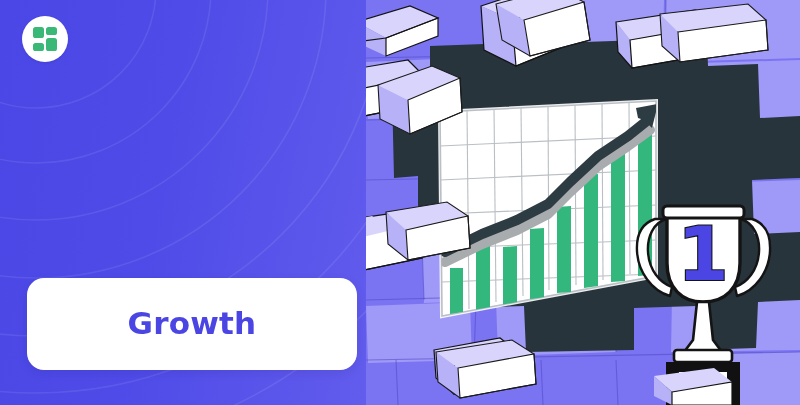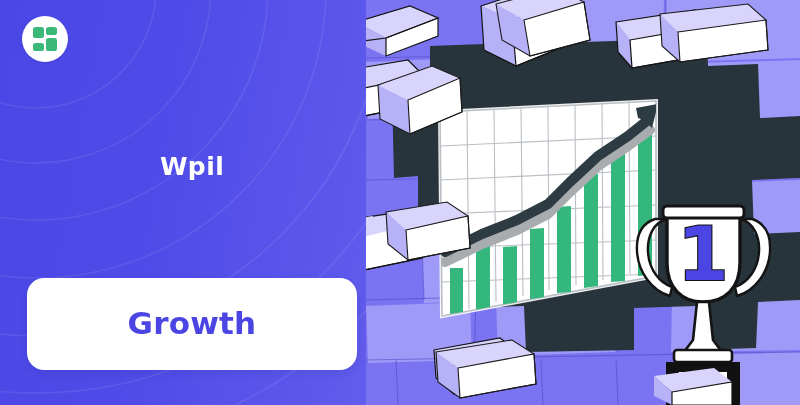--- a/index.html
+++ b/index.html
@@ -116,21 +116,20 @@
 
   <div class="brand-logo">
     <div class="tiles">
       <span class="tile tl"></span>
       <span class="tile tr"></span>
       <span class="tile bl"></span>
       <span class="tile br"></span>
     </div>
   </div>
 
-  <div class="site-name">Wpil</div>
 
   <div class="title-card">
     <div class="title-line">Growth</div>
   </div>
 
   <div class="illustration">
     <svg viewBox="0 0 434 405" width="434" height="405">
 
       <rect x="0" y="0" width="434" height="405" fill="#7b74f2"></rect>
 

